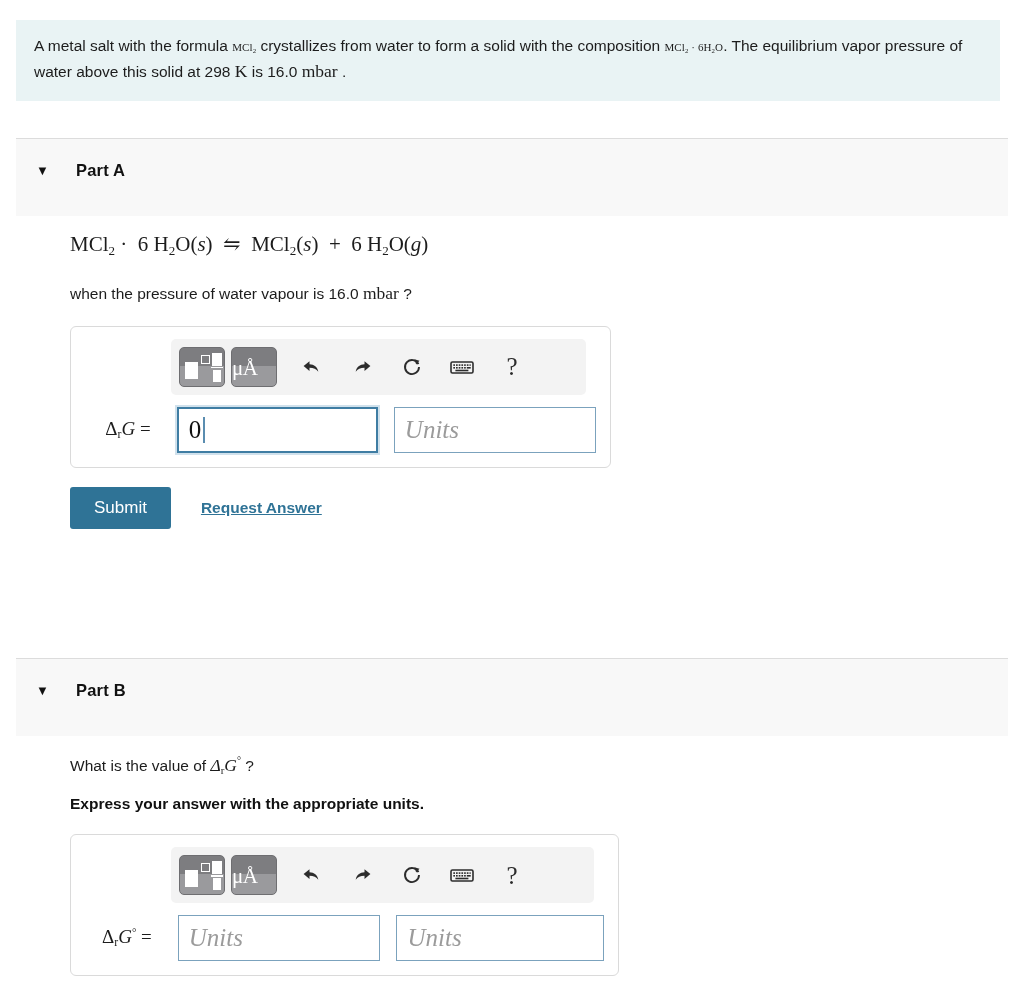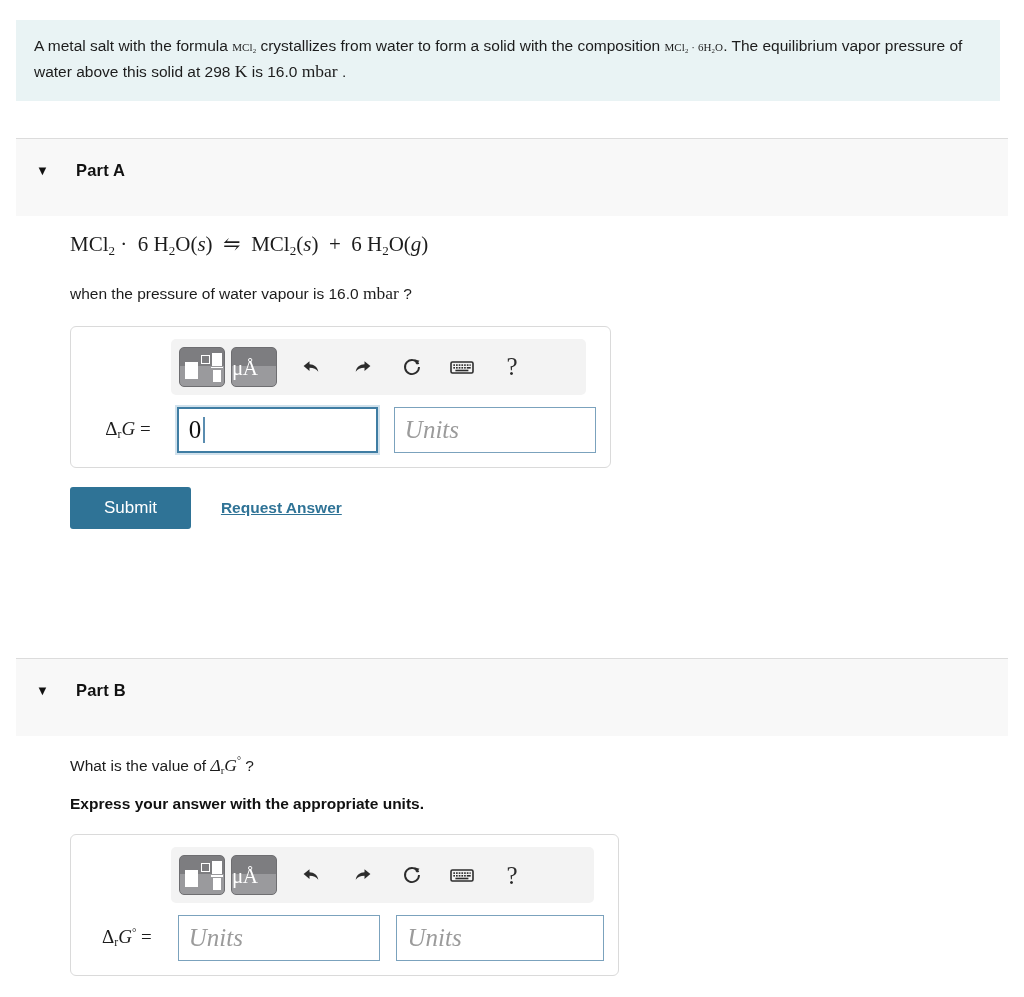--- a/index.html
+++ b/index.html
@@ -220,21 +220,21 @@
     align-items: center;
     margin-top: 19px;
   }
   .btn-submit {
     background: #2f7396;
     color: #ffffff;
     border: none;
     border-radius: 3px;
     font-family: "Liberation Sans", sans-serif;
     font-size: 17px;
-    padding: 11px 34px;
+    padding: 11px 24px;
     cursor: pointer;
   }
   .link-request {
     margin-left: 30px;
     color: #2f7396;
     font-size: 15.5px;
     font-weight: bold;
     text-decoration: underline;
     cursor: pointer;
   }

